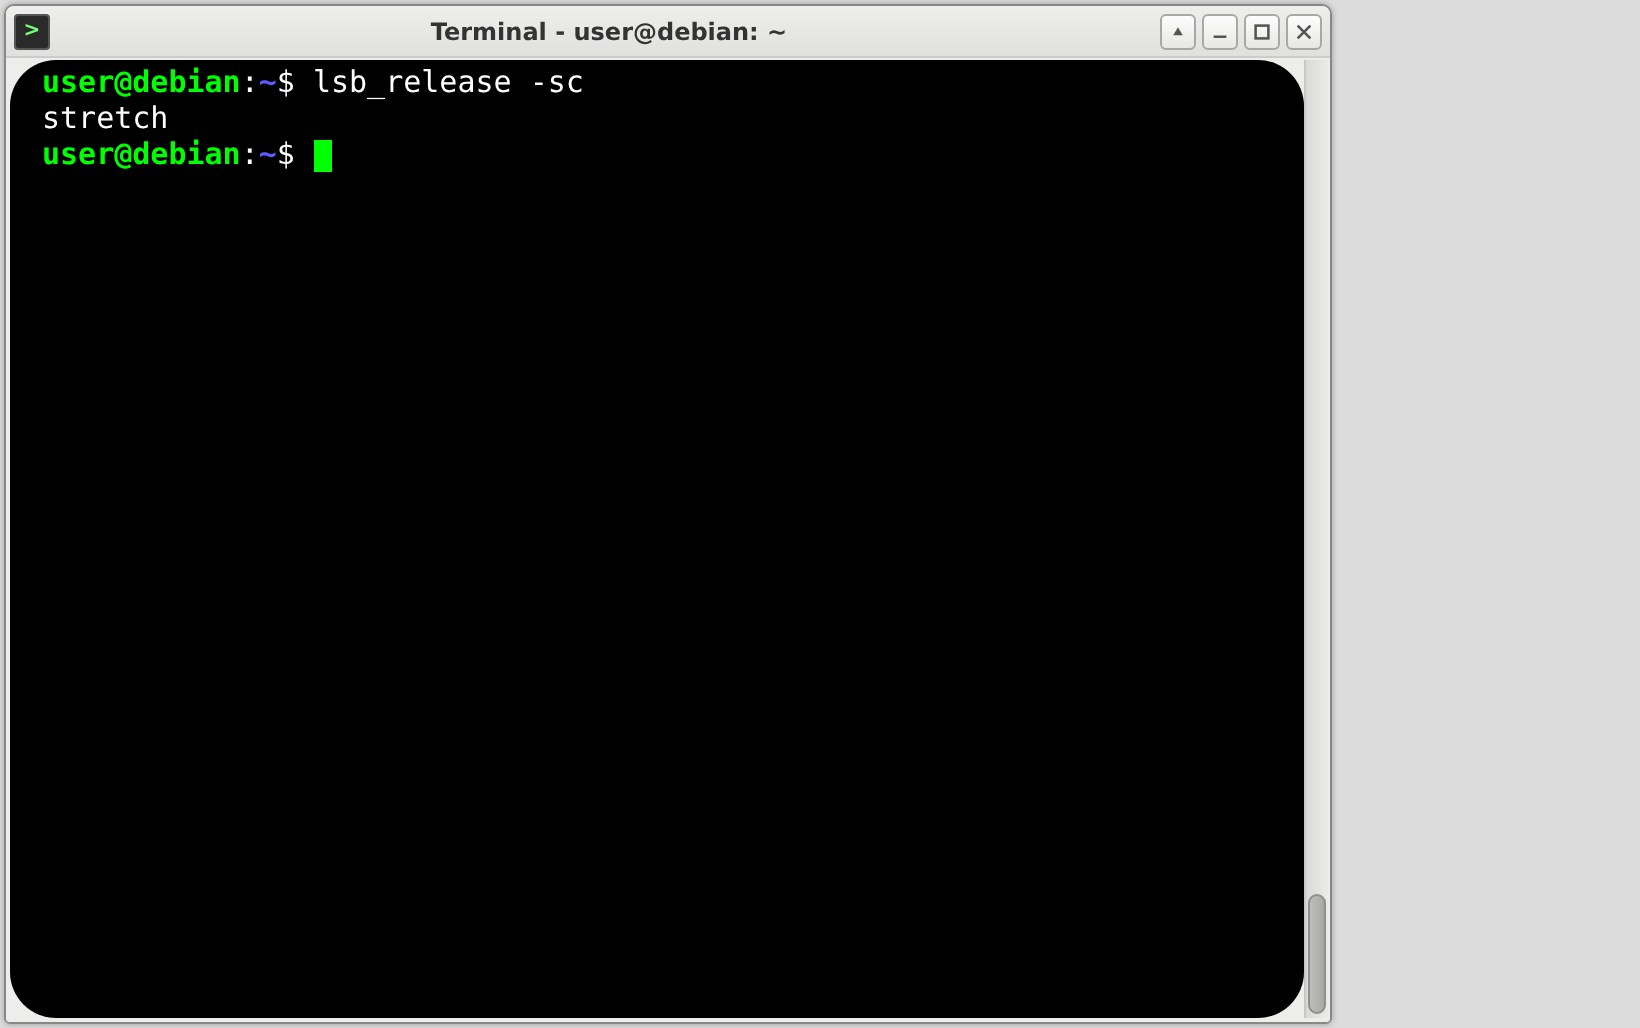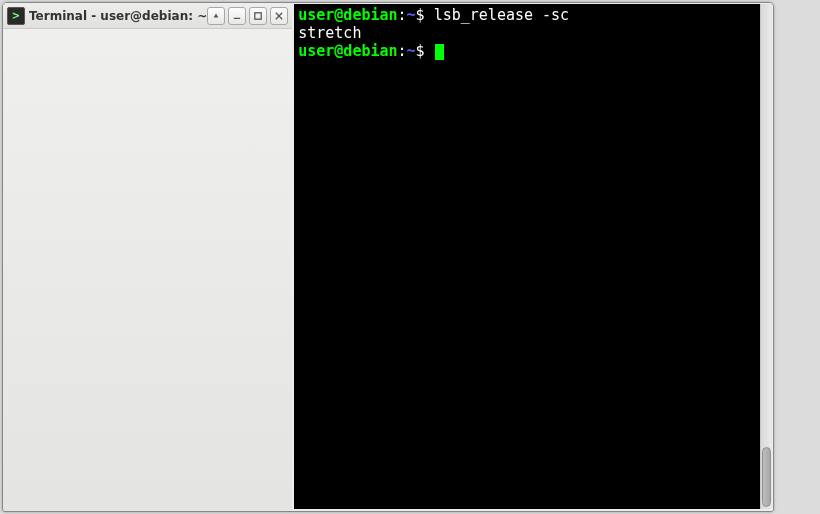--- a/index.html
+++ b/index.html
@@ -9,29 +9,29 @@
     }
     body {
       font-family: "DejaVu Sans", Arial, sans-serif;
       font-size: 12px;
       width: 820px;
       height: 514px;
       background: #dcdcdc;
       overflow: hidden;
     }
     .window {
-      width: 772px;
+      width: 664px;
       height: 510px;
       margin: 2px;
       background: linear-gradient(to bottom, #f0f0ee, #e4e4e2);
       border: 1px solid #888;
       border-radius: 5px 5px 3px 3px;
       box-shadow: 0 0 3px rgba(0,0,0,0.3);
       display: flex;
-      flex-direction: row;
+      flex-direction: column;
       overflow: hidden;
     }
     .titlebar {
       height: 26px;
       background: linear-gradient(to bottom, #eeeeec, #e0e0de);
       display: flex;
       align-items: center;
       padding: 0 4px;
       border-bottom: 1px solid #ccc;
       position: relative;
@@ -107,23 +107,24 @@
       padding: 1px 1px 2px 2px;
       overflow: hidden;
     }
     .terminal {
       flex: 1;
       background: #000;
       color: #fff;
       font-family: "DejaVu Sans Mono", "Liberation Mono", monospace;
       font-size: 15px;
       line-height: 18px;
-      padding: 2px 4px;
+      padding: 2px 16px;
       white-space: pre;
       overflow: hidden;
+      border-radius: 23px;
     }
     .prompt-user { color: #00ff00; font-weight: bold; }
     .prompt-sep { color: #fff; }
     .prompt-path { color: #5c5cff; font-weight: bold; }
     .prompt-dollar { color: #fff; }
     .command { color: #fff; }
     .output { color: #fff; }
     .cursor {
       display: inline-block;
       width: 9px;

